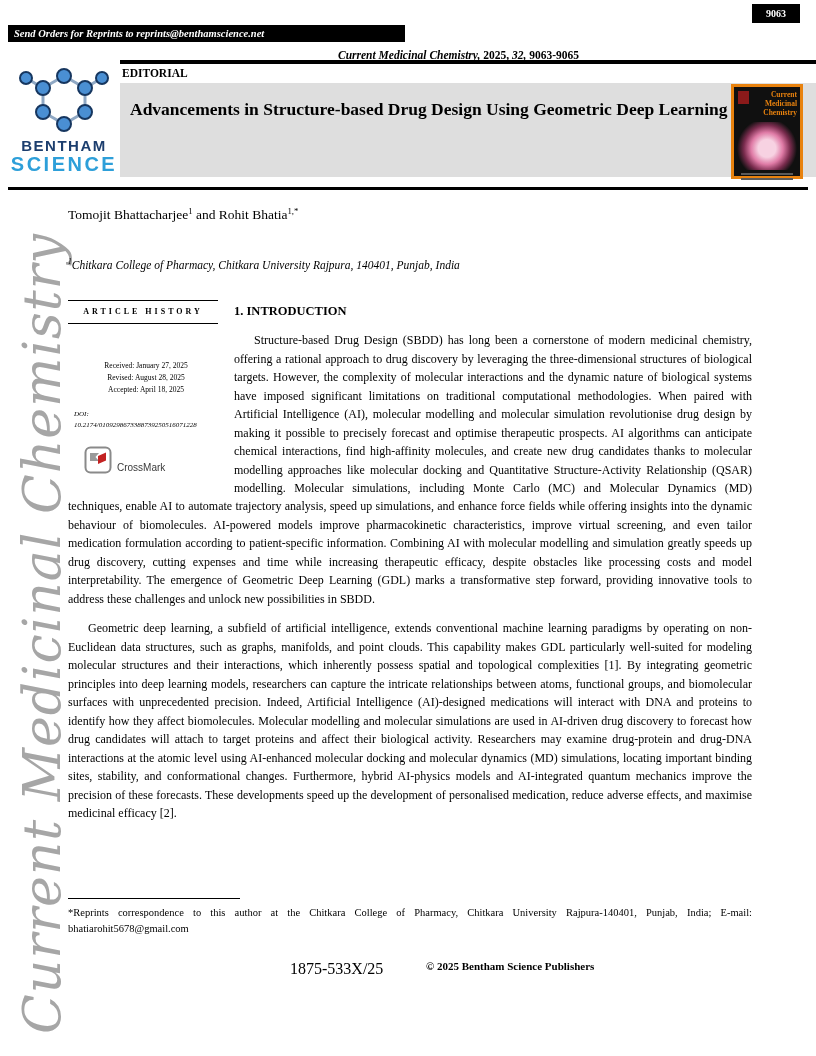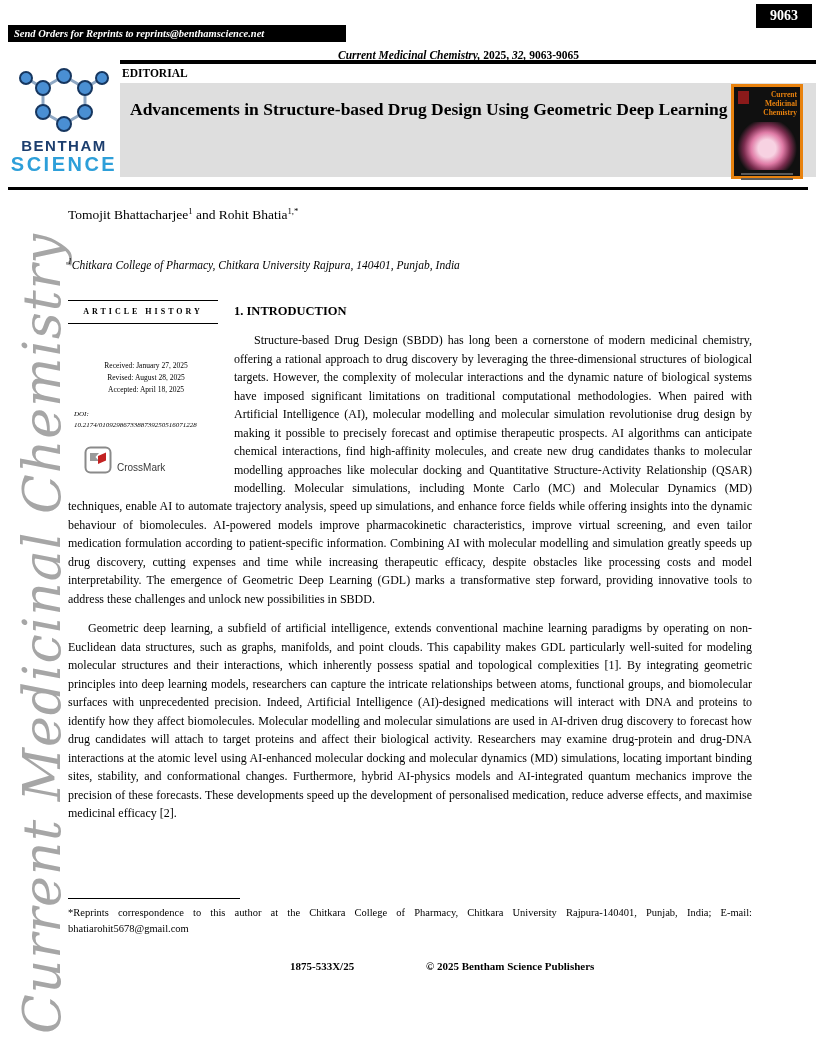--- a/index.html
+++ b/index.html
@@ -12,26 +12,26 @@
   .watermark {
     position:absolute; left:12px; top:1034px;
     transform:rotate(-90deg); transform-origin:0 0;
     font-family:"DejaVu Serif", serif; font-style:italic;
     font-size:52px; color:var(--watermark-gray,#a6a6a6);
     white-space:nowrap; letter-spacing:1px;
   }
 
   
   .page-num {
-    position:absolute; right:4px; top:4px;
-    background:#000; color:#fff; font-weight:bold; font-size:14px;
+    position:absolute; right:16px; top:4px;
+    background:#000; color:#fff; font-weight:bold; font-size:10px;
     padding:4px 14px;
   }
   .reprint-bar {
-    position:absolute; left:8px; top:25px; width:338px;
+    position:absolute; left:8px; top:25px; width:397px;
     background:#000; color:#fff; font-style:italic; font-weight:bold;
     font-size:10.5px; padding:3px 6px;
   }
   .citation { position:absolute; left:338px; top:49px; font-size:11.5px; font-weight:bold; }
   .citation .it { font-style:italic; }
 
   
   .logo { position:absolute; left:10px; top:62px; width:108px; text-align:center; }
   .logo svg { display:block; margin:0 auto; }
   .logo-name1 {
@@ -103,21 +103,21 @@
   }
 
   
   .footnote-rule { position:absolute; left:68px; top:898px; width:172px; height:1px; background:#000; }
   .footnote {
     position:absolute; left:68px; top:905px; width:684px;
     font-size:10.5px; line-height:1.55; text-align:justify;
   }
 
   
-  .footer-issn { position:absolute; left:290px; top:960px; font-size:11px; font-weight:bold; }
+  .footer-issn { position:absolute; left:290px; top:960px; font-size:16px; font-weight:normal; }
   .footer-copy { position:absolute; left:413px; top:960px; font-size:11px; font-weight:bold;margin-left:13px; }
 </style>
 </head>
 <body>
 
 <div class="page">
 
   <div class="watermark">Current Medicinal Chemistry</div>
 
   <div class="page-num">9063</div>

